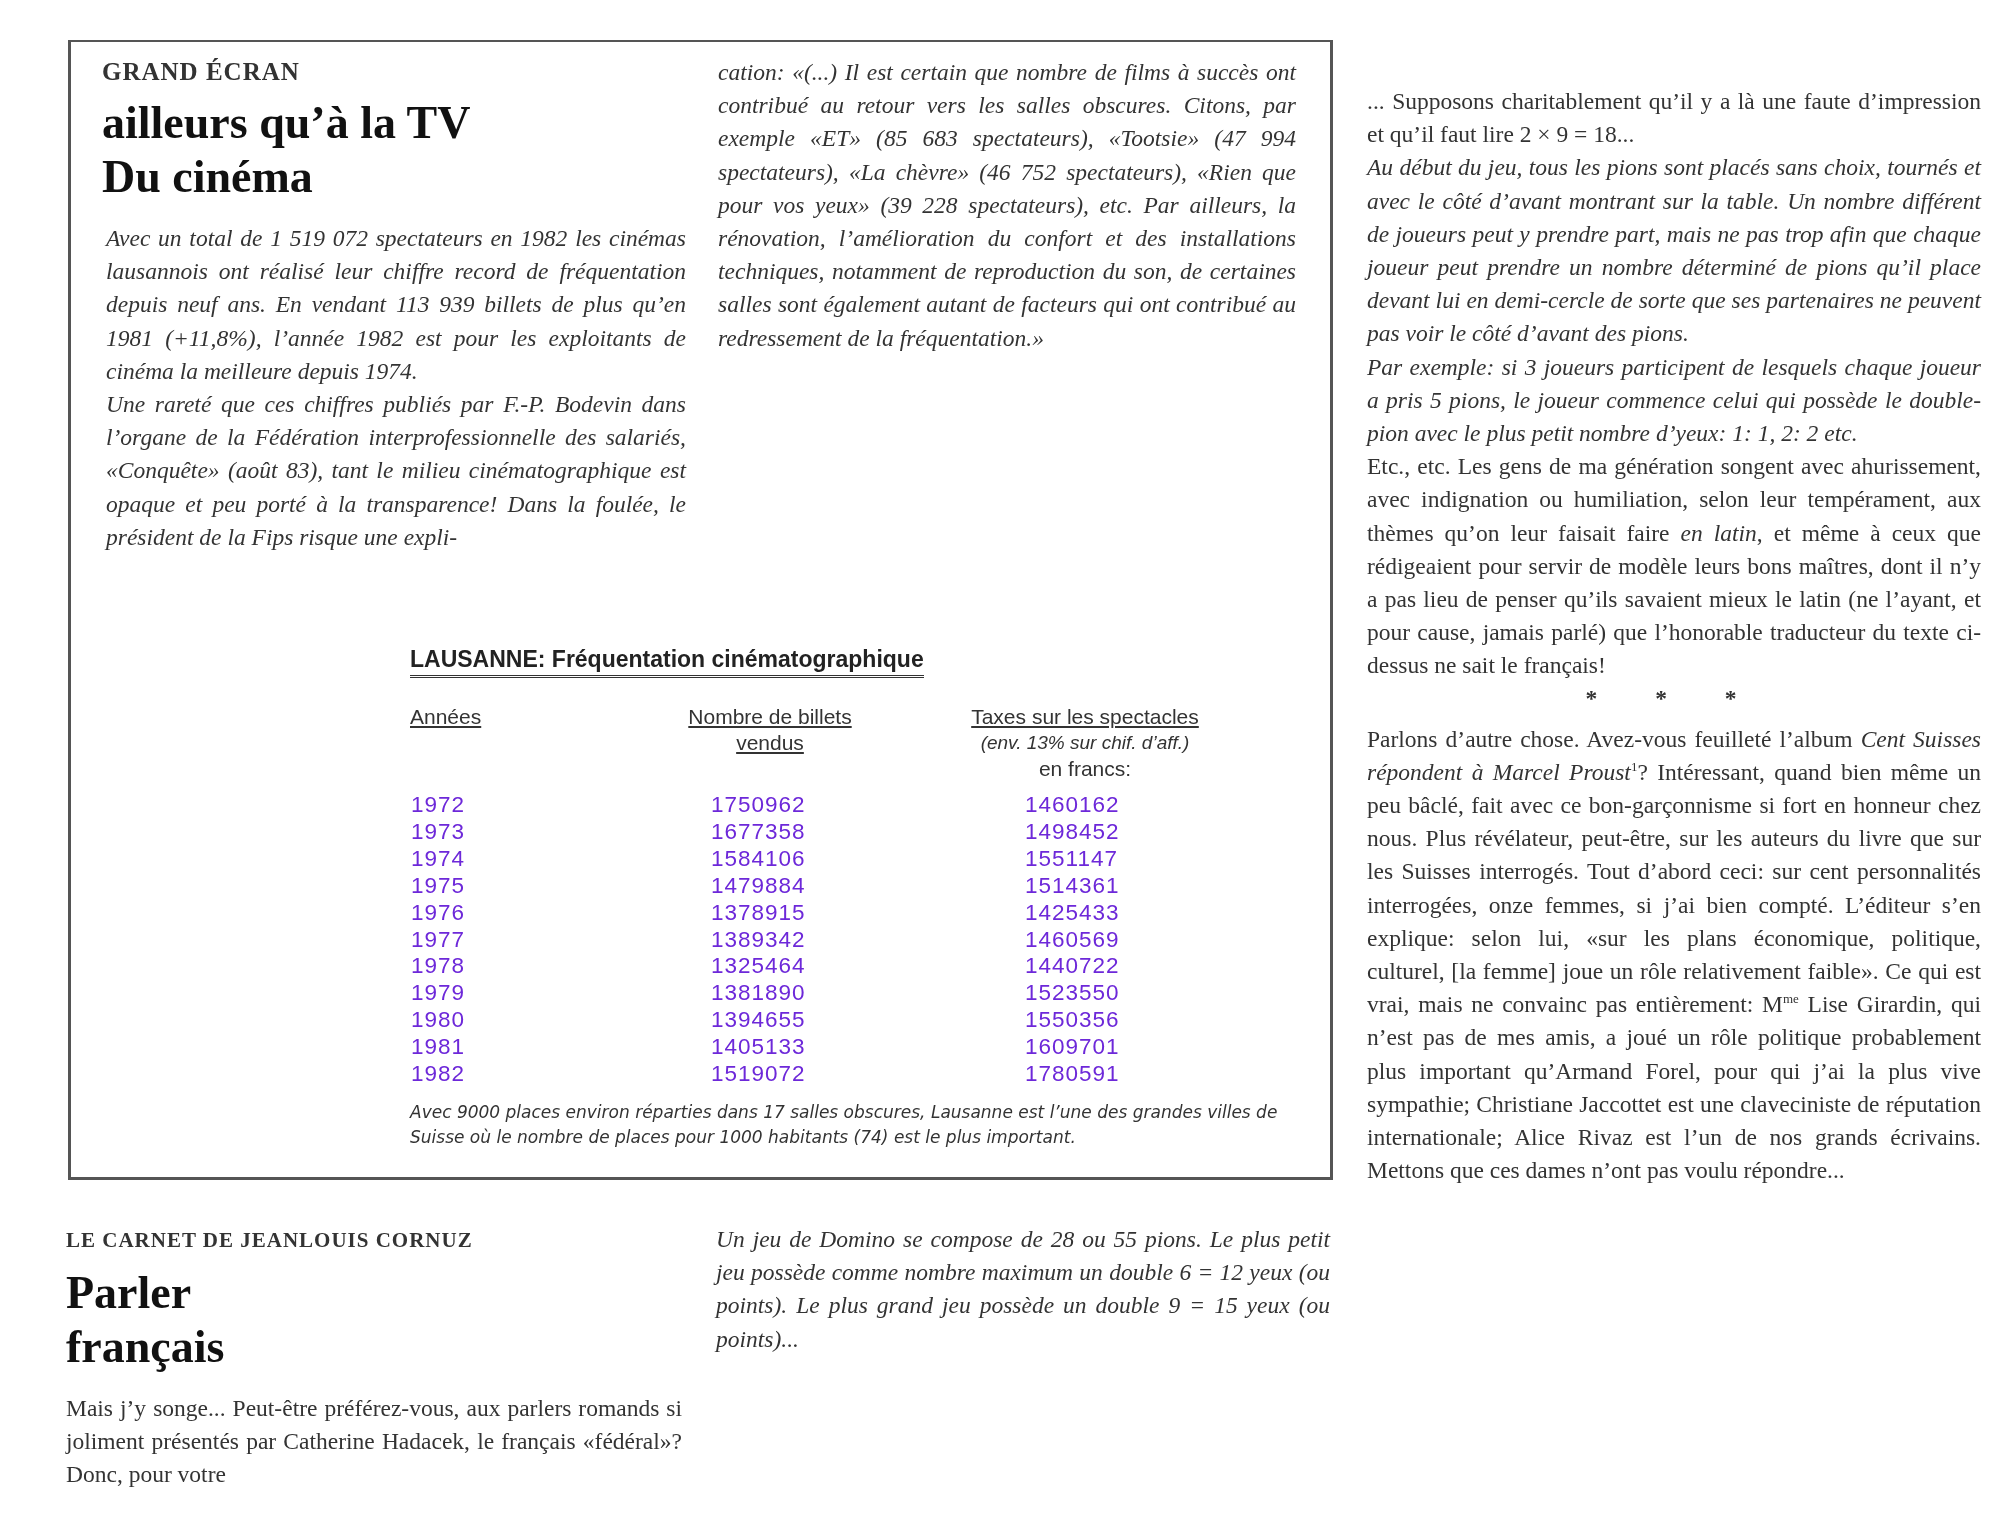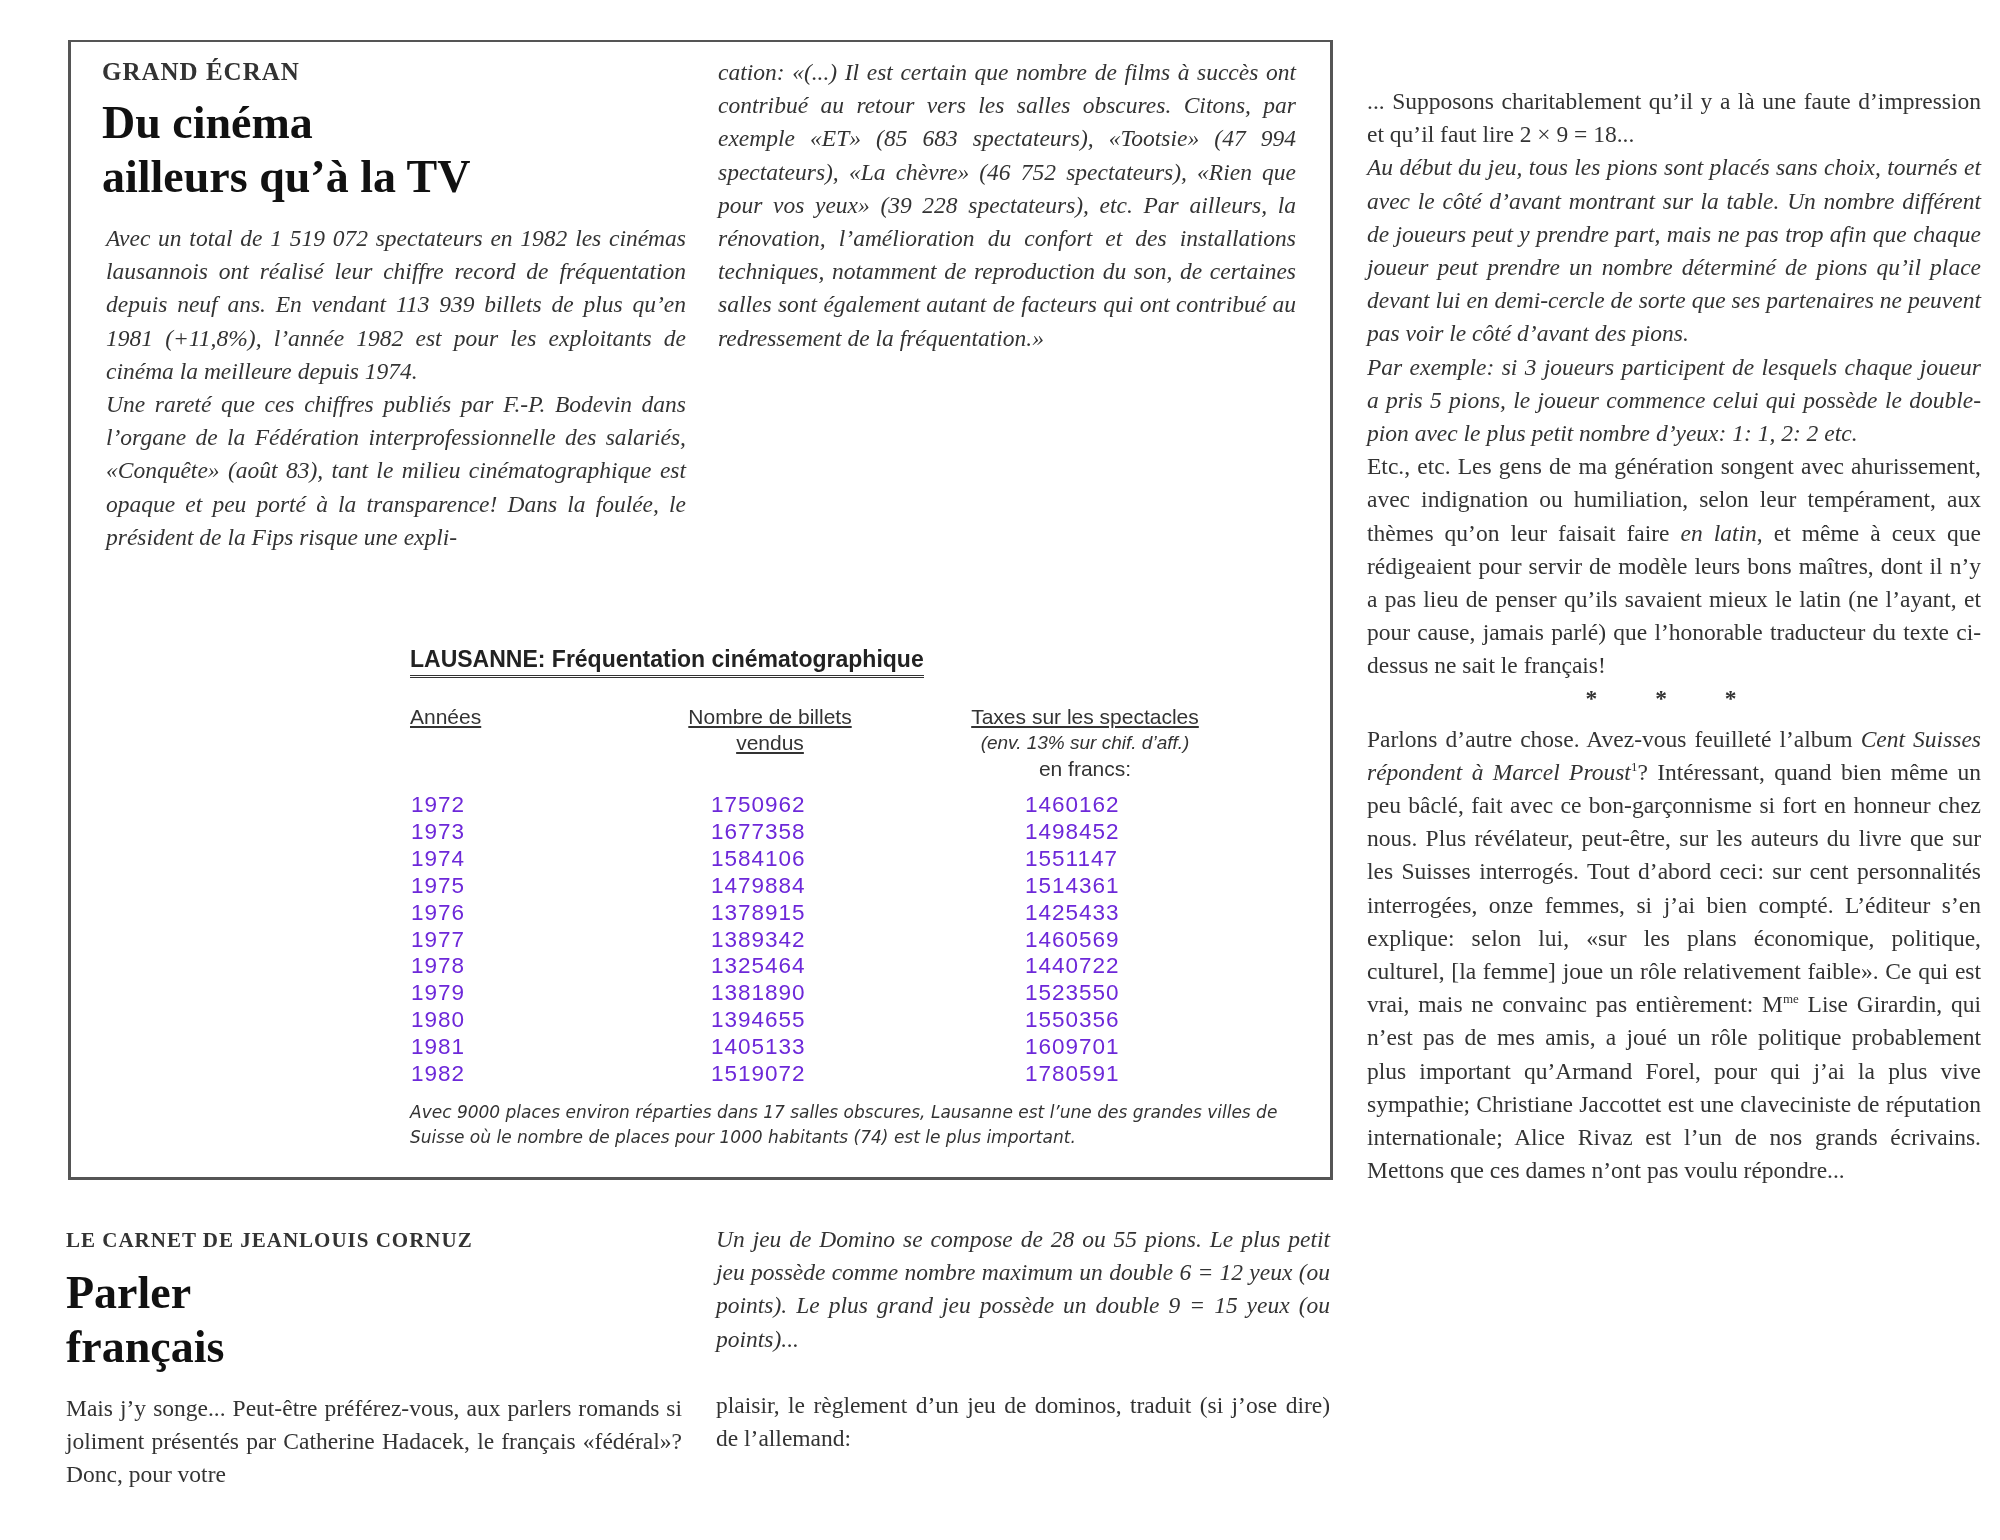--- a/index.html
+++ b/index.html
@@ -25,22 +25,22 @@
   .stars { text-align:center; letter-spacing:26px; font-weight:bold; margin:4px 0 0 0; line-height:30px; }
   sup { font-size:13px; line-height:0; }
 </style>
 </head>
 <body>
 
 <div class="box"></div>
 
 <div class="kicker" style="left:102px; top:58px;">GRAND ÉCRAN</div>
 <div class="headline" style="left:102px; top:96px;">
+  <div>ailleurs qu’à la TV</div>
   <div>Du cinéma</div>
-  <div>ailleurs qu’à la TV</div>
 </div>
 
 <div class="col it" style="left:106px; top:222px; width:580px;">
   <p>Avec un total de 1 519 072 spectateurs en 1982 les cinémas lausannois ont réalisé leur chiffre record de fréquentation depuis neuf ans. En vendant 113 939 billets de plus qu’en 1981 (+11,8%), l’année 1982 est pour les exploitants de cinéma la meilleure depuis 1974.</p>
   <p>Une rareté que ces chiffres publiés par F.-P. Bodevin dans l’organe de la Fédération interprofessionnelle des salariés, «Conquête» (août 83), tant le milieu cinématographique est opaque et peu porté à la transparence! Dans la foulée, le président de la Fips risque une expli-</p>
 </div>
 
 <div class="col it" style="left:718px; top:56px; width:578px;">
   <p>cation: «(...) Il est certain que nombre de films à succès ont contribué au retour vers les salles obscures. Citons, par exemple «ET» (85 683 spectateurs), «Tootsie» (47 994 spectateurs), «La chèvre» (46 752 spectateurs), «Rien que pour vos yeux» (39 228 spectateurs), etc. Par ailleurs, la rénovation, l’amélioration du confort et des installations techniques, notamment de reproduction du son, de certaines salles sont également autant de facteurs qui ont contribué au redressement de la fréquentation.»</p>
 </div>
@@ -105,21 +105,20 @@
 <div class="kicker" style="left:66px; top:1228px; font-size:21px;">LE CARNET DE JEANLOUIS CORNUZ</div>
 <div class="headline" style="left:66px; top:1266px; font-size:46px;">
   <div>Parler</div>
   <div>français</div>
 </div>
 <div class="col" style="left:66px; top:1392px; width:616px;">
   <p>Mais j’y songe... Peut-être préférez-vous, aux parlers romands si joliment présentés par Catherine Hadacek, le français «fédéral»? Donc, pour votre</p>
 </div>
 <div class="col" style="left:716px; top:1223px; width:614px;">
   <p class="it">Un jeu de Domino se compose de 28 ou 55 pions. Le plus petit jeu possède comme nombre maximum un double 6 = 12 yeux (ou points). Le plus grand jeu possède un double 9 = 15 yeux (ou points)...</p>
-  <p class="gap">plaisir, le règlement d’un jeu de dominos, traduit (si j’ose dire) de l’allemand:</p>
 </div>
 
 <div class="col" style="left:1367px; top:40px; width:614px;margin-top:45px;">
   <p>... Supposons charitablement qu’il y a là une faute d’impression et qu’il faut lire 2 × 9 = 18...</p>
   <p class="it">Au début du jeu, tous les pions sont placés sans choix, tournés et avec le côté d’avant montrant sur la table. Un nombre différent de joueurs peut y prendre part, mais ne pas trop afin que chaque joueur peut prendre un nombre déterminé de pions qu’il place devant lui en demi-cercle de sorte que ses partenaires ne peuvent pas voir le côté d’avant des pions.</p>
   <p class="it">Par exemple: si 3 joueurs participent de lesquels chaque joueur a pris 5 pions, le joueur commence celui qui possède le double-pion avec le plus petit nombre d’yeux: 1: 1, 2: 2 etc.</p>
   <p><span>Etc., etc. Les gens de ma génération songent avec ahurissement, avec indignation ou humiliation, selon leur tempérament, aux thèmes qu’on leur faisait faire </span><span class="it">en latin</span><span>, et même à ceux que rédigeaient pour servir de modèle leurs bons maîtres, dont il n’y a pas lieu de penser qu’ils savaient mieux le latin (ne l’ayant, et pour cause, jamais parlé) que l’honorable traducteur du texte ci-dessus ne sait le français!</span></p>
   <p class="stars">* * *</p>
   <p style="margin-top:10px;"><span class="it"></span><span>Parlons d’autre chose. Avez-vous feuilleté l’album </span><span class="it">Cent Suisses répondent à Marcel Proust</span><sup>1</sup><span>? Intéressant, quand bien même un peu bâclé, fait avec ce bon-garçonnisme si fort en honneur chez nous. Plus révélateur, peut-être, sur les auteurs du livre que sur les Suisses interrogés. Tout d’abord ceci: sur cent personnalités interrogées, onze femmes, si j’ai bien compté. L’éditeur s’en explique: selon lui, «sur les plans économique, politique, culturel, [la femme] joue un rôle relativement faible». Ce qui est vrai, mais ne convainc pas entièrement: M</span><sup>me</sup><span> Lise Girardin, qui n’est pas de mes amis, a joué un rôle politique probablement plus important qu’Armand Forel, pour qui j’ai la plus vive sympathie; Christiane Jaccottet est une claveciniste de réputation internationale; Alice Rivaz est l’un de nos grands écrivains. Mettons que ces dames n’ont pas voulu répondre...</span></p>
 </div>

